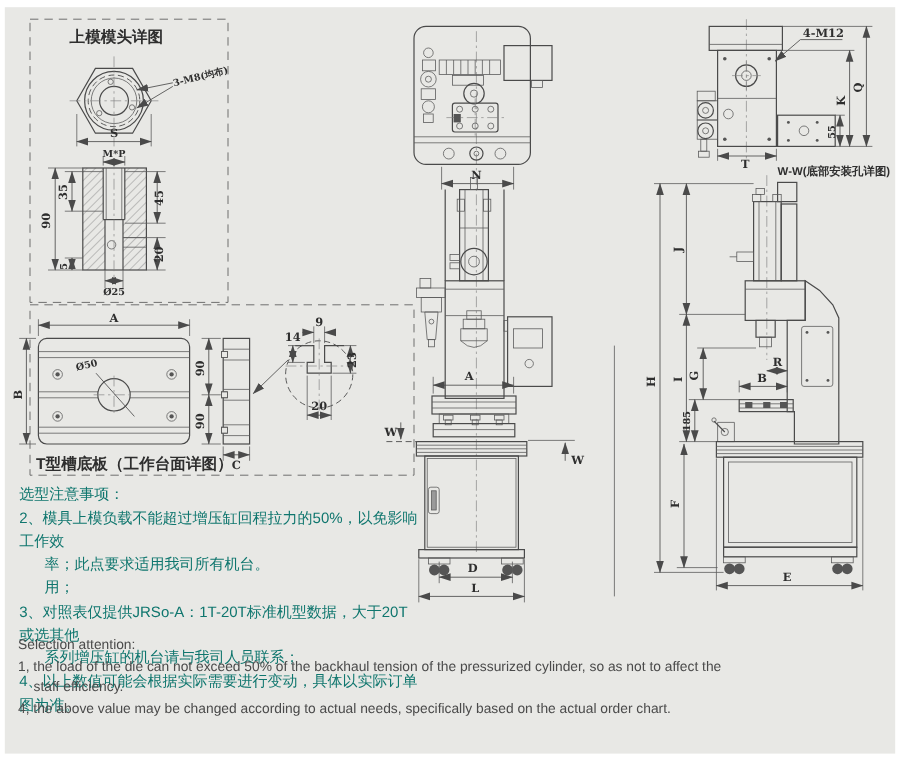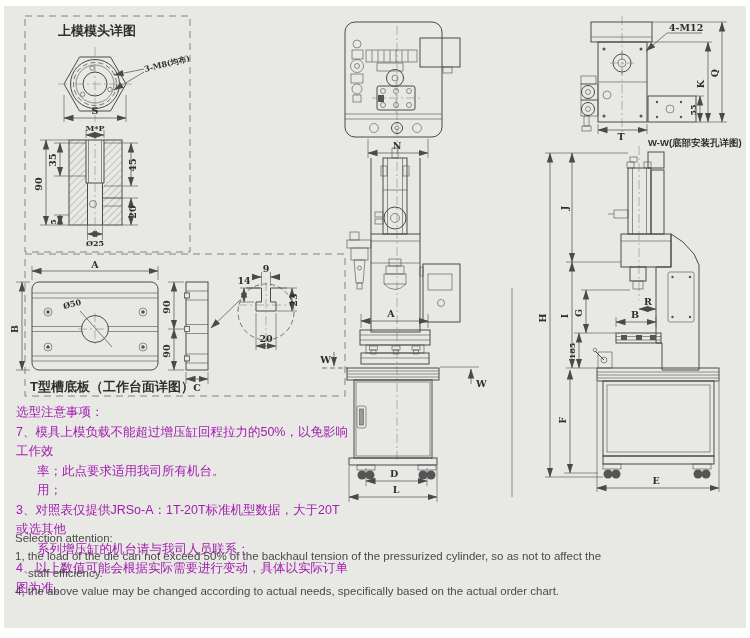--- a/index.html
+++ b/index.html
@@ -13,24 +13,24 @@
   .cl{fill:none;stroke:#808080;stroke-width:.55;stroke-dasharray:9 3 2 3;}
   .dash{fill:none;stroke:#6a6a6a;stroke-width:.8;stroke-dasharray:7 5;}
   .dash2{fill:none;stroke:#555;stroke-width:.8;stroke-dasharray:5 3;}
   .dk{fill:#555;stroke:none;}
   .bg{fill:#e8e8e5;}
   .dimtxt{font:bold 9.5px "DejaVu Serif",serif;}
   .dimtxt8{font:bold 8px "DejaVu Serif",serif;}
   .cjk{font:bold 13px "Liberation Sans",sans-serif;}
   .cjks{font:bold 9.5px "Liberation Sans",sans-serif;}
   .notes-cn{position:absolute;left:16px;top:403px;width:336px;
-            font:12.5px/19.5px "Liberation Sans",sans-serif;color:#a21caf;}
+            font:12.5px/19.5px "Liberation Sans",sans-serif;color:#0f766e;}
   .notes-en{position:absolute;left:15px;top:530px;width:728px;
             font:11.5px/17.5px "Liberation Sans",sans-serif;color:#4a4a4a;}
-  .ind-cn{padding-left:21px;}
+  .ind-cn{padding-left:21px;font-family:Liberation Mono, monospace;}
   .ind-en{padding-left:13px;}
 </style>
 </head>
 <body>
 
 <div class="page">
 <svg width="750" height="638" viewBox="0 0 750 638">
 <defs>
   <marker id="ar" viewBox="0 0 10 10" refX="9.5" refY="5" markerWidth="10" markerHeight="10" orient="auto-start-reverse" markerUnits="userSpaceOnUse">
     <path d="M0,1.8 L10,5 L0,8.2 Z" fill="#4a4a4a"></path>
@@ -458,21 +458,21 @@
   <text class="dimtxt" x="566" y="420" text-anchor="middle" transform="rotate(-90 566 420)">F</text>
   <line class="th" x1="597" y1="382" x2="597" y2="492"></line>
   <line class="th" x1="719" y1="382" x2="719" y2="492"></line>
   <line class="dim" x1="597" y1="488" x2="719" y2="488" marker-start="url(#ar)" marker-end="url(#ar)"></line>
   <text class="dimtxt" x="656" y="484" text-anchor="middle">E</text>
 </g>
 </svg>
 
 <div class="notes-cn">
   <div>选型注意事项：</div>
-  <div>7、模具上模负载不能超过增压缸回程拉力的50%，以免影响工作效</div>
+  <div>2、模具上模负载不能超过增压缸回程拉力的50%，以免影响工作效</div>
   <div class="ind-cn">率；此点要求适用我司所有机台。</div>
   <div class="ind-cn">用；</div>
   <div>3、对照表仅提供JRSo-A：1T-20T标准机型数据，大于20T或选其他</div>
   <div class="ind-cn">系列增压缸的机台请与我司人员联系；</div>
   <div>4、以上数值可能会根据实际需要进行变动，具体以实际订单图为准。</div>
 </div>
 
 <div class="notes-en">
   <div>Selection attention:</div>
   <div>1, the load of the die can not exceed 50% of the backhaul tension of the pressurized cylinder, so as not to affect the</div>

